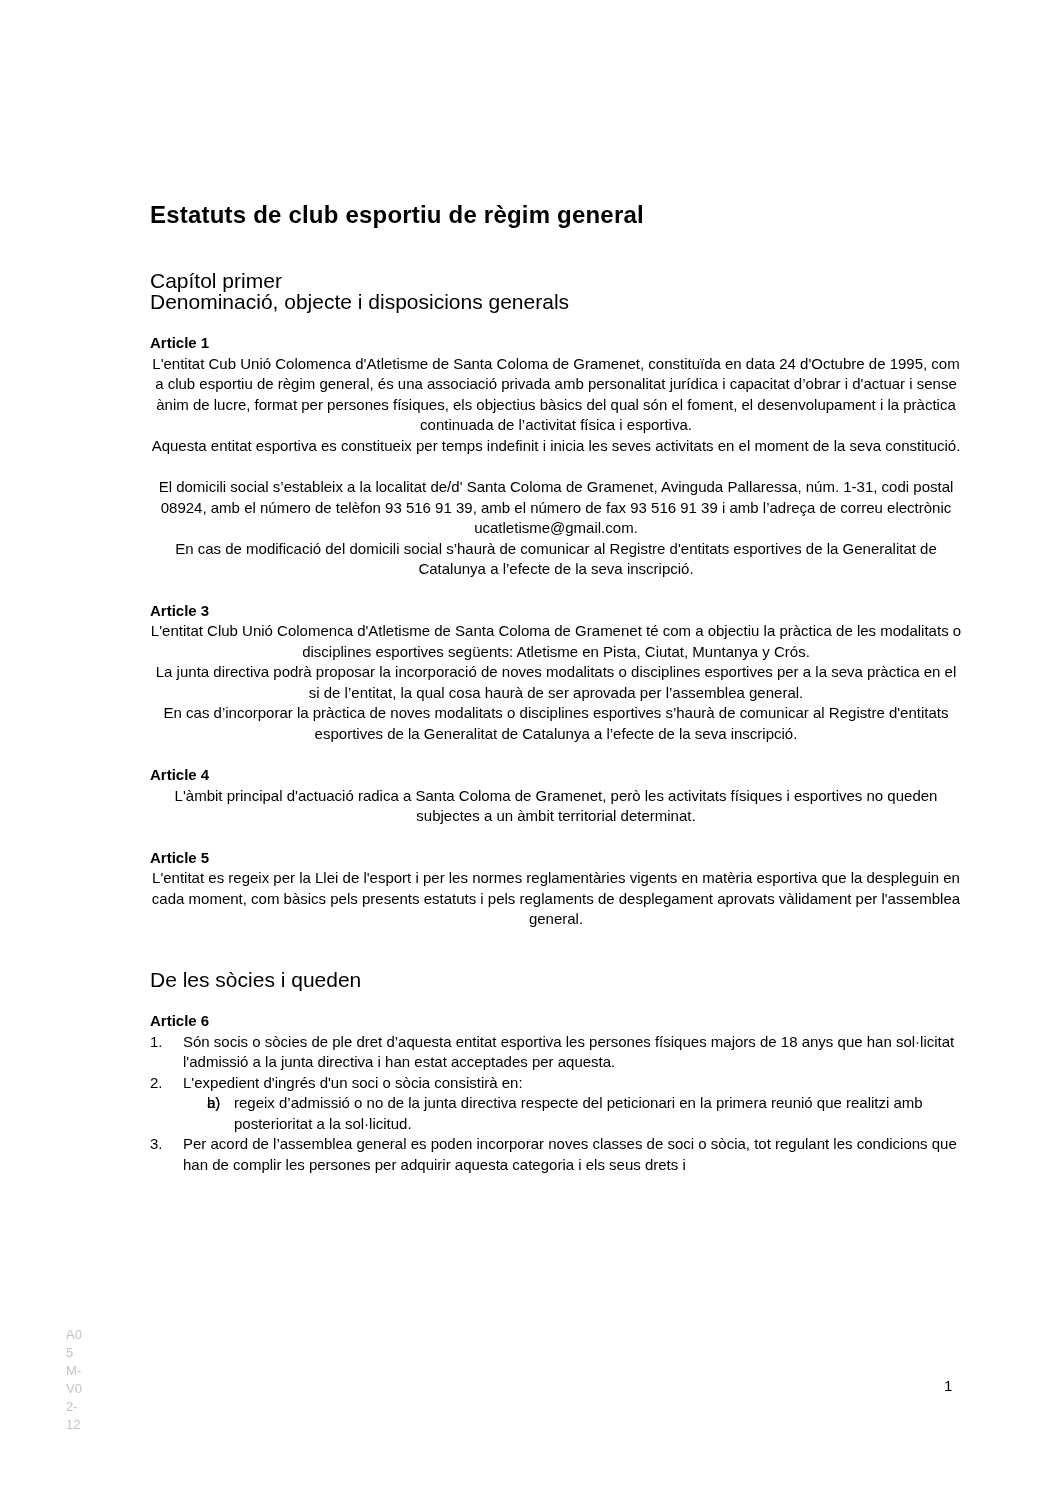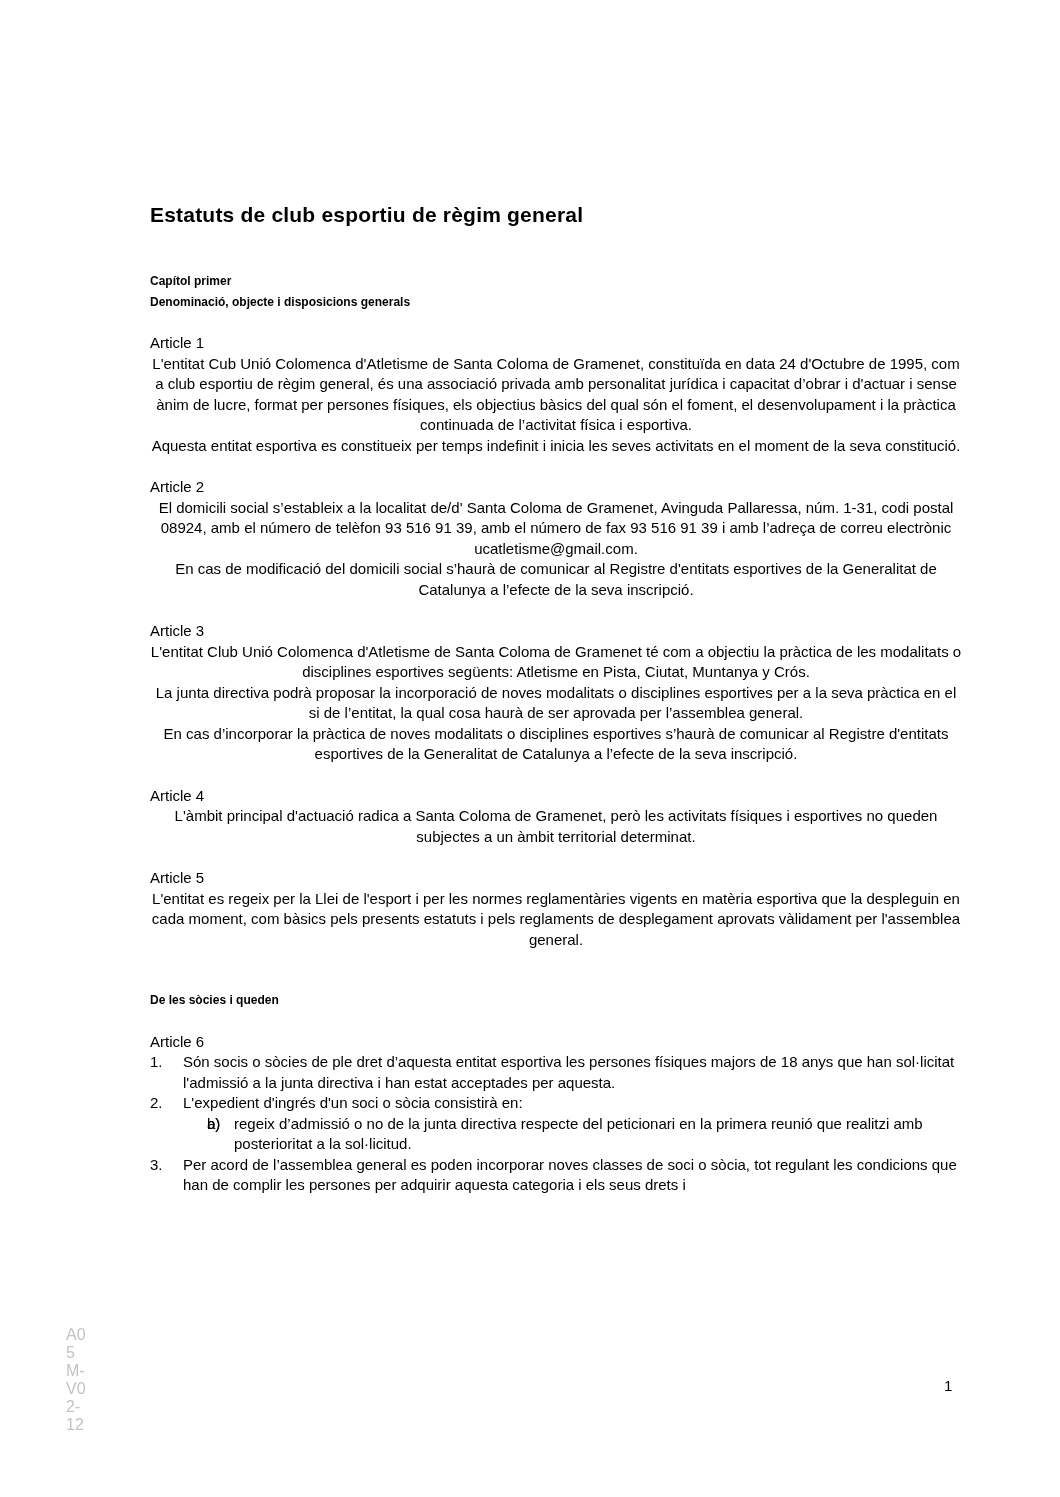--- a/index.html
+++ b/index.html
@@ -17,36 +17,36 @@
     overflow: hidden;
   }
   .content {
     position: absolute;
     left: 150px;
     top: 203px;
     width: 812px;
   }
   .doc-title {
     margin: 0 0 44px 0;
-    font-size: 21px;
+    font-size: 24px;
     font-weight: bold;
     line-height: 24px;
     letter-spacing: 0.2px;
   }
   .chapter-heading {
-    font-size: 12px;
-    font-weight: bold;
+    font-size: 21px;
+    font-weight: normal;
     line-height: 20.5px;
   }
   .chapter-heading div { margin: 0; }
   .chapter-second { margin-top: 40px; }
   .article { margin-top: 21px; }
   .article-title {
     font-size: 15px;
-    font-weight: normal;
+    font-weight: bold;
     line-height: 20.5px;
     margin: 0;
   }
   .para {
     font-size: 15px;
     line-height: 20.5px;
     margin: 0;
     text-align: center;
   }
   .num-list { margin: 0; }
@@ -70,21 +70,21 @@
   }
   .sub-item > .marker {
     position: absolute;
     left: 57px;
     top: 0;
   }
   .margin-code {
     position: absolute;
     left: 66px;
     top: 1326px;
-    font-size: 16px;
+    font-size: 13px;
     line-height: 18px;
     color: #c3c3c3;
   }
   .page-number {
     position: absolute;
     left: 944px;
     top: 1376px;
     font-size: 15px;
     line-height: 20px;
     color: #000000;
@@ -104,21 +104,20 @@
       <div>Denominació, objecte i disposicions generals</div>
     </div>
 
     <div class="article">
       <p class="article-title">Article 1</p>
       <p class="para">L'entitat Cub Unió Colomenca d'Atletisme de Santa Coloma de Gramenet, constituïda en data 24 d'Octubre de 1995, com a club esportiu de règim general, és una associació privada amb personalitat jurídica i capacitat d’obrar i d'actuar i sense ànim de lucre, format per persones físiques, els objectius bàsics del qual són el foment, el desenvolupament i la pràctica continuada de l’activitat física i esportiva.</p>
       <p class="para">Aquesta entitat esportiva es constitueix per temps indefinit i inicia les seves activitats en el moment de la seva constitució.</p>
     </div>
 
     <div class="article">
-      <p class="article-title">Article 2</p>
       <p class="para">El domicili social s’estableix a la localitat de/d' Santa Coloma de Gramenet, Avinguda Pallaressa, núm. 1-31, codi postal 08924, amb el número de telèfon 93 516 91 39, amb el número de fax 93 516 91 39 i amb l’adreça de correu electrònic ucatletisme@gmail.com.</p>
       <p class="para">En cas de modificació del domicili social s’haurà de comunicar al Registre d'entitats esportives de la Generalitat de Catalunya a l’efecte de la seva inscripció.</p>
     </div>
 
     <div class="article">
       <p class="article-title">Article 3</p>
       <p class="para">L'entitat Club Unió Colomenca d'Atletisme de Santa Coloma de Gramenet té com a objectiu la pràctica de les modalitats o disciplines esportives següents: Atletisme en Pista, Ciutat, Muntanya y Crós.</p>
       <p class="para">La junta directiva podrà proposar la incorporació de noves modalitats o disciplines esportives per a la seva pràctica en el si de l’entitat, la qual cosa haurà de ser aprovada per l’assemblea general.</p>
       <p class="para">En cas d’incorporar la pràctica de noves modalitats o disciplines esportives s’haurà de comunicar al Registre d'entitats esportives de la Generalitat de Catalunya a l’efecte de la seva inscripció.</p>
     </div>

